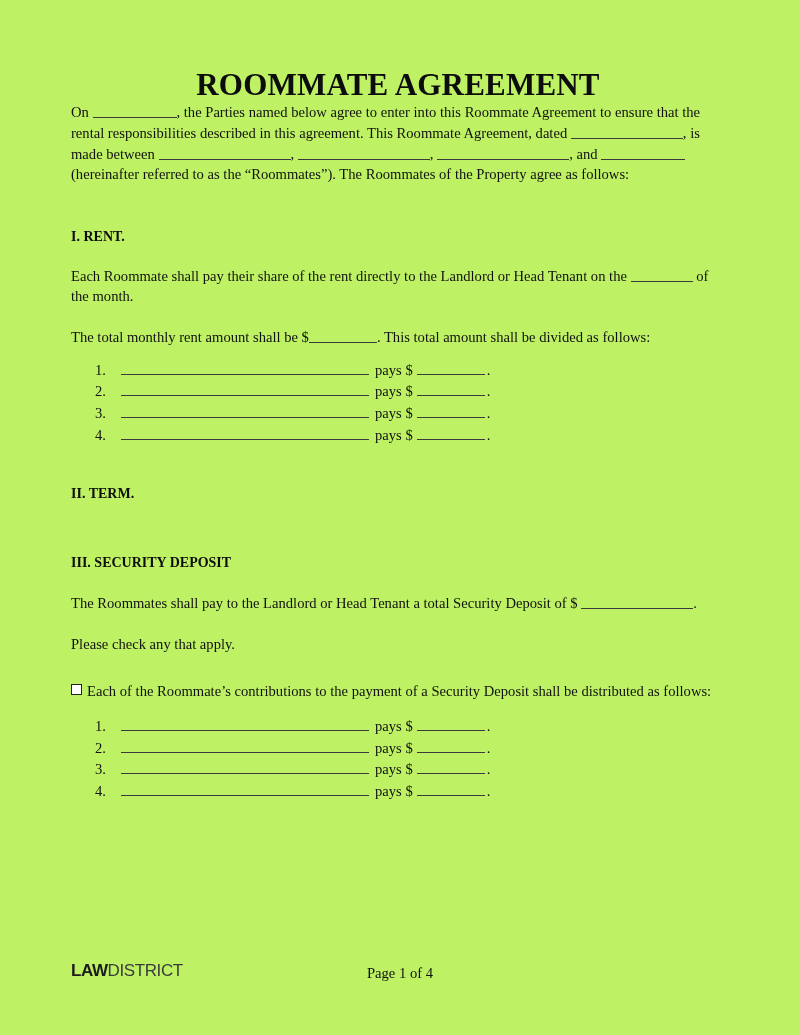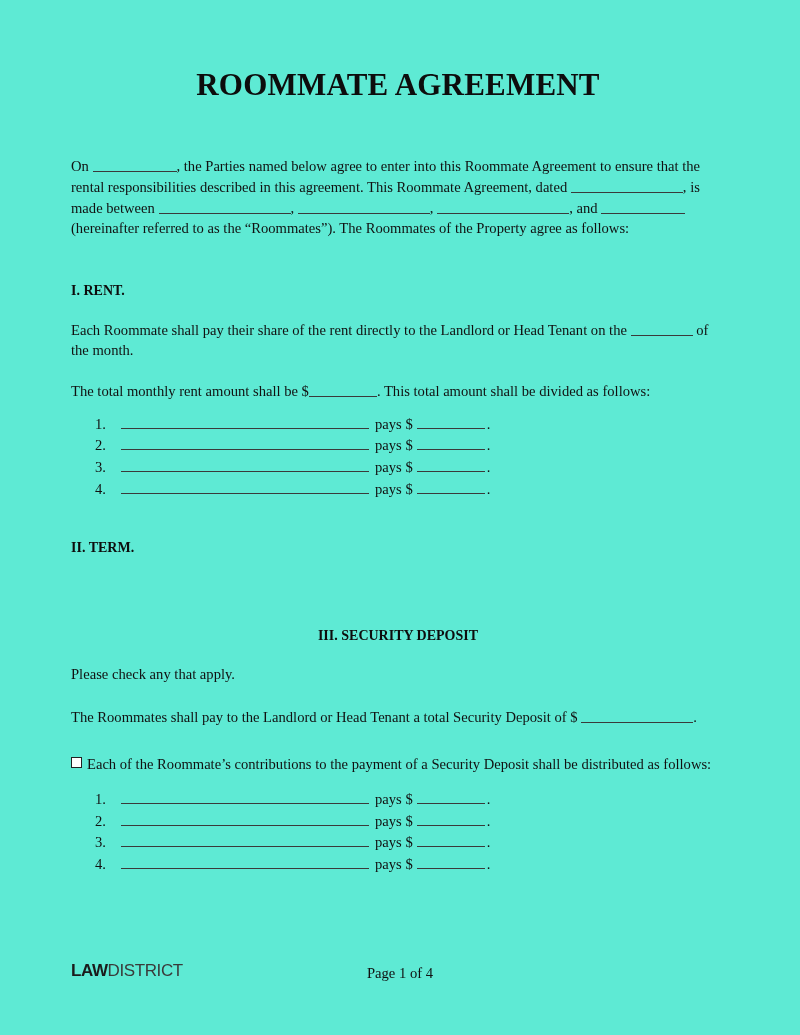--- a/index.html
+++ b/index.html
@@ -8,21 +8,21 @@
     background: #ffffff;
   }
   body {
     font-family: "Liberation Serif", "DejaVu Serif", serif;
     color: #111111;
   }
   .page {
     position: relative;
     width: 800px;
     height: 1035px;
-    background: #5eead4;
+    background: #bef264;
     box-sizing: border-box;
     overflow: hidden;
   }
   .content {
     position: absolute;
     left: 71px;
     top: 0;
     width: 654px;
   }
 
@@ -40,36 +40,35 @@
 
   
   .para {
     font-size: 14.6px;
     line-height: 1.42;
     margin: 0;
     color: #111111;
     text-align: left;
   }
   .intro {
-    margin-top: 54px;
   }
   .gap-lg { margin-top: 20px; }
   .gap-md { margin-top: 22px; }
 
   
   .sec-heading {
     font-size: 14px;
     font-weight: bold;
     margin: 0;
     color: #0d0d0d;
     line-height: 1.2;
   }
   .h-rent { margin-top: 44px; }
   .h-term { margin-top: 40px; }
-  .h-dep  { margin-top: 71px; text-align: center; }
+  .h-dep  { margin-top: 52px; }
 
   
   .blank {
     display: inline-block;
     border-bottom: 1px solid #3a3a3a;
     vertical-align: baseline;
     height: 0.92em;
     margin-bottom: -1px;
   }
   .b-s   { width: 62px; }
@@ -232,26 +231,26 @@
         <span class="li-amt"></span>
         <span class="li-dot">.</span>
       </li>
     </ol>
 
     <h2 class="sec-heading h-term">II. TERM.</h2>
 
 
     <h2 class="sec-heading h-dep">III. SECURITY DEPOSIT</h2>
 
-    <p class="para gap-lg">Please check any that apply.</p>
-
     <p class="para gap-md">
       <span>The Roommates shall pay to the Landlord or Head Tenant a total Security Deposit of $</span>
       <span class="blank b-l"></span><span>.</span>
     </p>
+
+    <p class="para gap-lg">Please check any that apply.</p>
 
     <p class="check-row">
       <span class="checkbox"></span><span>Each of the Roommate’s contributions to the payment of a Security Deposit shall be distributed as follows:</span>
     </p>
 
     <ol class="num-list">
       <li>
         <span class="li-num">1.</span>
         <span class="li-blank"></span>
         <span class="li-pays">pays $</span>

